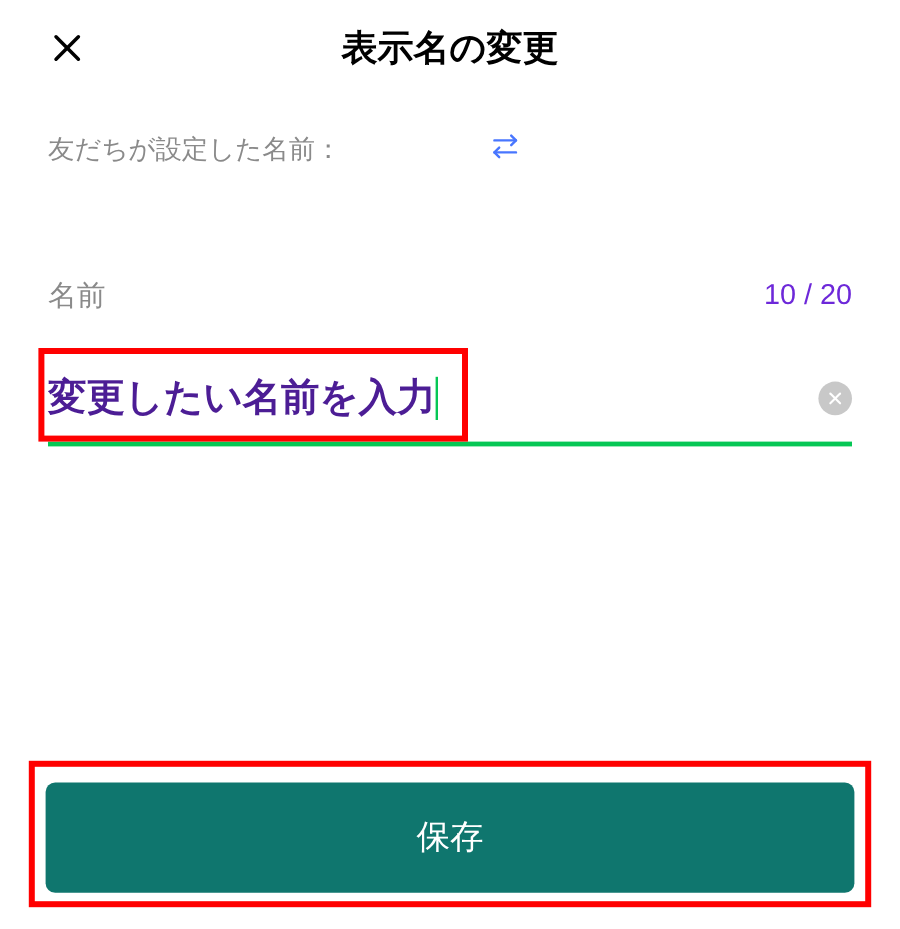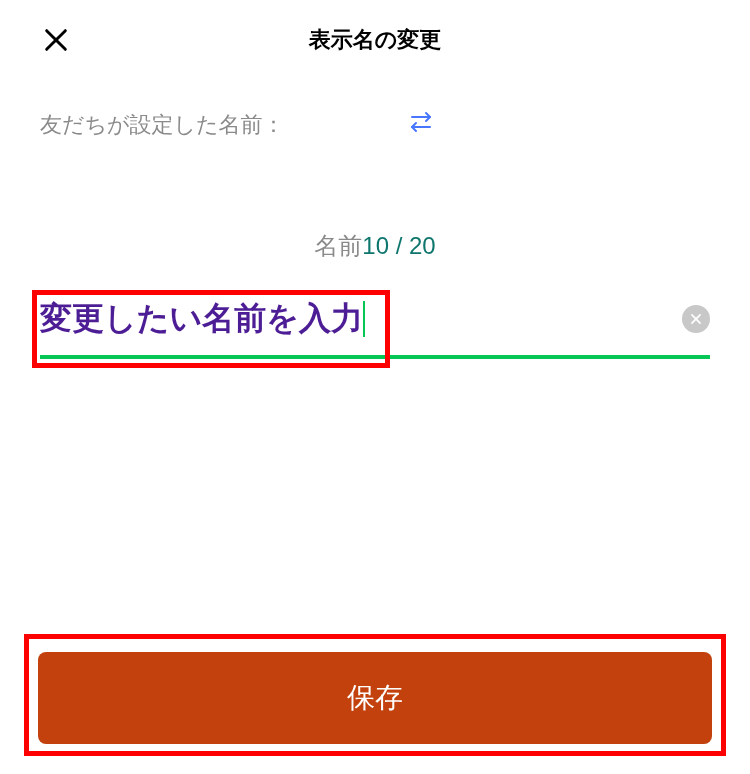--- a/index.html
+++ b/index.html
@@ -31,21 +31,21 @@
       align-items: center;
       justify-content: center;
     }
     .close-btn svg {
       width: 28px;
       height: 28px;
     }
     .title {
       flex: 1;
       text-align: center;
-      font-size: 22px;
+      font-size: 30px;
       font-weight: 600;
       color: #000;
     }
     .friend-name-row {
       padding: 30px 40px 10px 40px;
       display: flex;
       align-items: flex-start;
       font-size: 22px;
       color: #8a8a8a;
     }
@@ -66,31 +66,31 @@
     .sync-icon svg {
       width: 24px;
       height: 24px;
     }
     .form-section {
       margin-top: 80px;
       padding: 0 40px;
     }
     .label-row {
       display: flex;
-      justify-content: center;
-      align-items: center;
-      margin-bottom: 21px;
+      justify-content: space-between;
+      align-items: center;
+      margin-bottom: 34px;
     }
     .input-label {
       font-size: 24px;
       color: #8a8a8a;
     }
     .char-count {
       font-size: 24px;
-      color: #0f766e;
+      color: #6d28d9;
     }
     .input-wrapper {
       position: relative;
       border-bottom: 4px solid #06c755;
     }
     .highlight-box {
       position: absolute;
       border: 5px solid #ff0000;
       pointer-events: none;
     }
@@ -139,21 +139,21 @@
     .clear-btn svg {
       width: 14px;
       height: 14px;
     }
     .save-btn {
       position: absolute;
       bottom: 30px;
       left: 38px;
       right: 38px;
       height: 92px;
-      background: #c2410c;
+      background: #0f766e;
       border: none;
       border-radius: 8px;
       color: #ffffff;
       font-size: 28px;
       font-weight: 500;
       cursor: pointer;
       display: flex;
       align-items: center;
       justify-content: center;
     }

